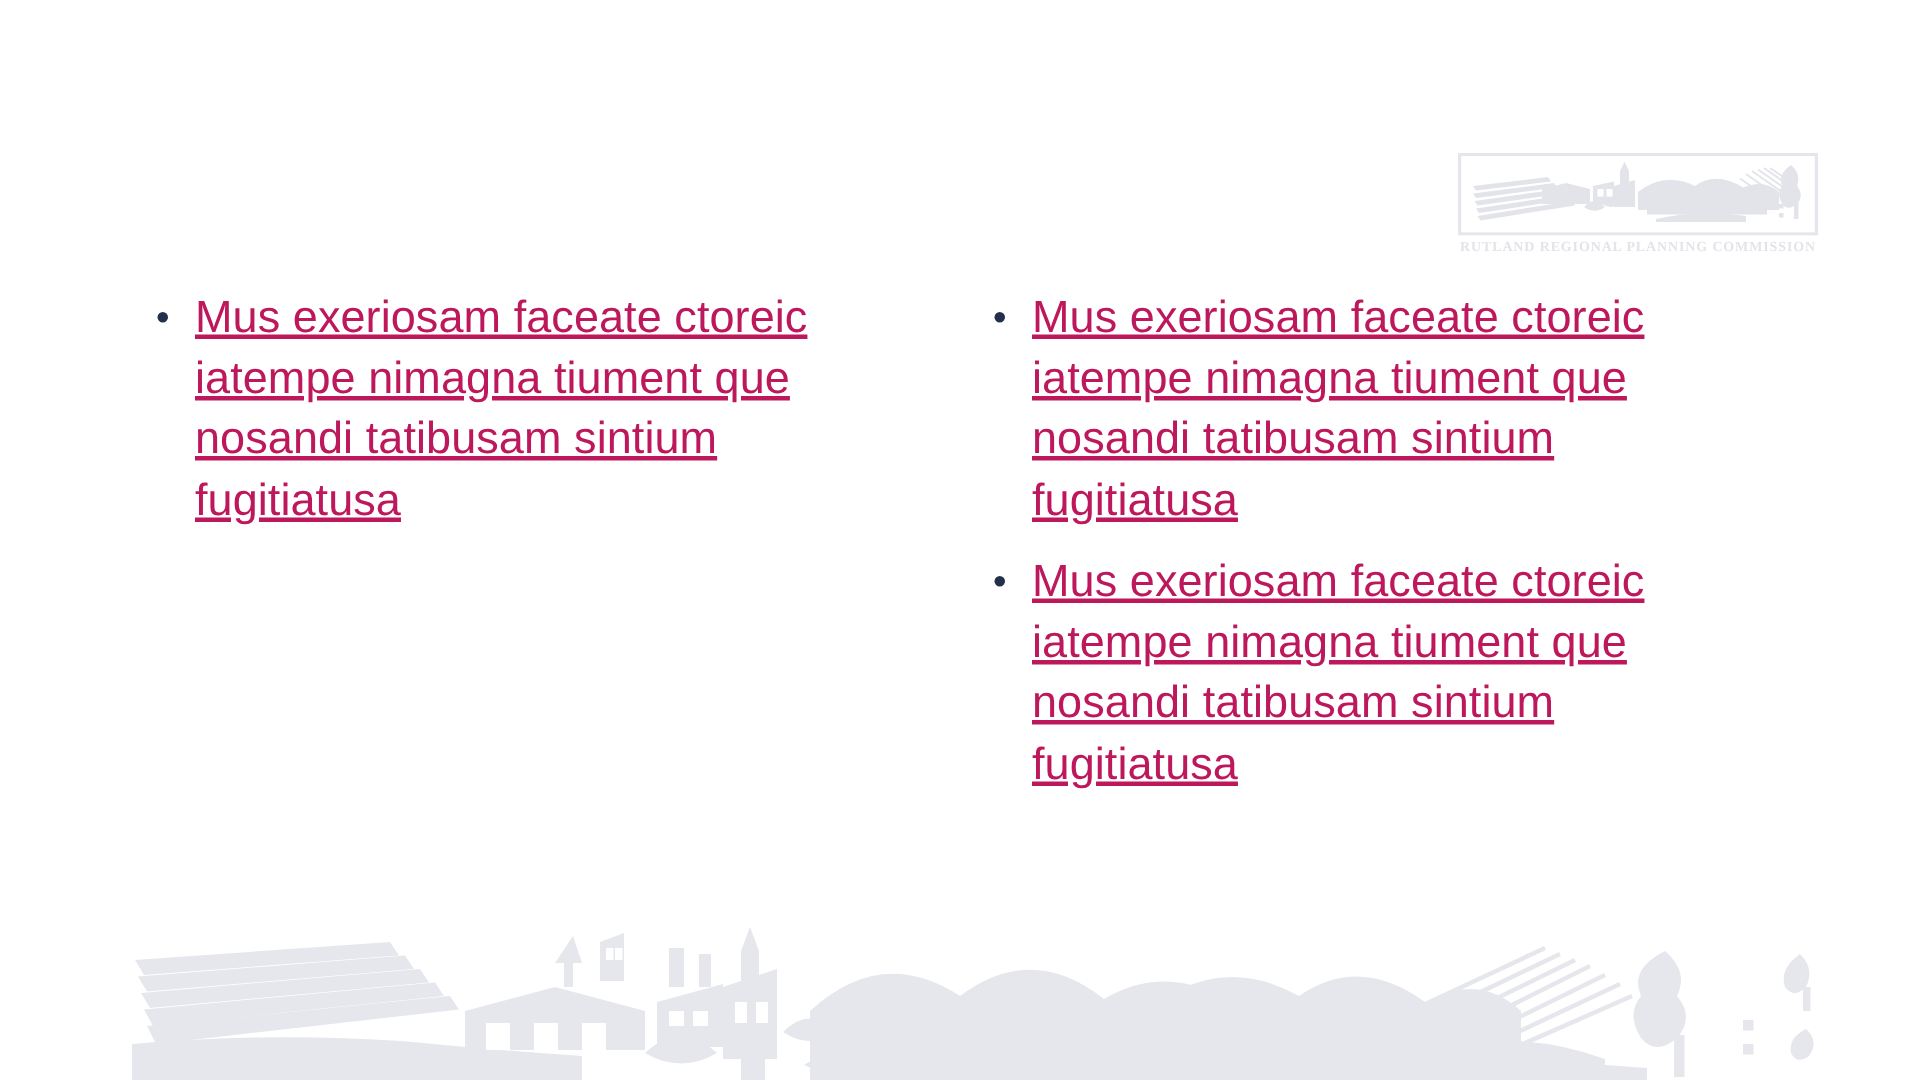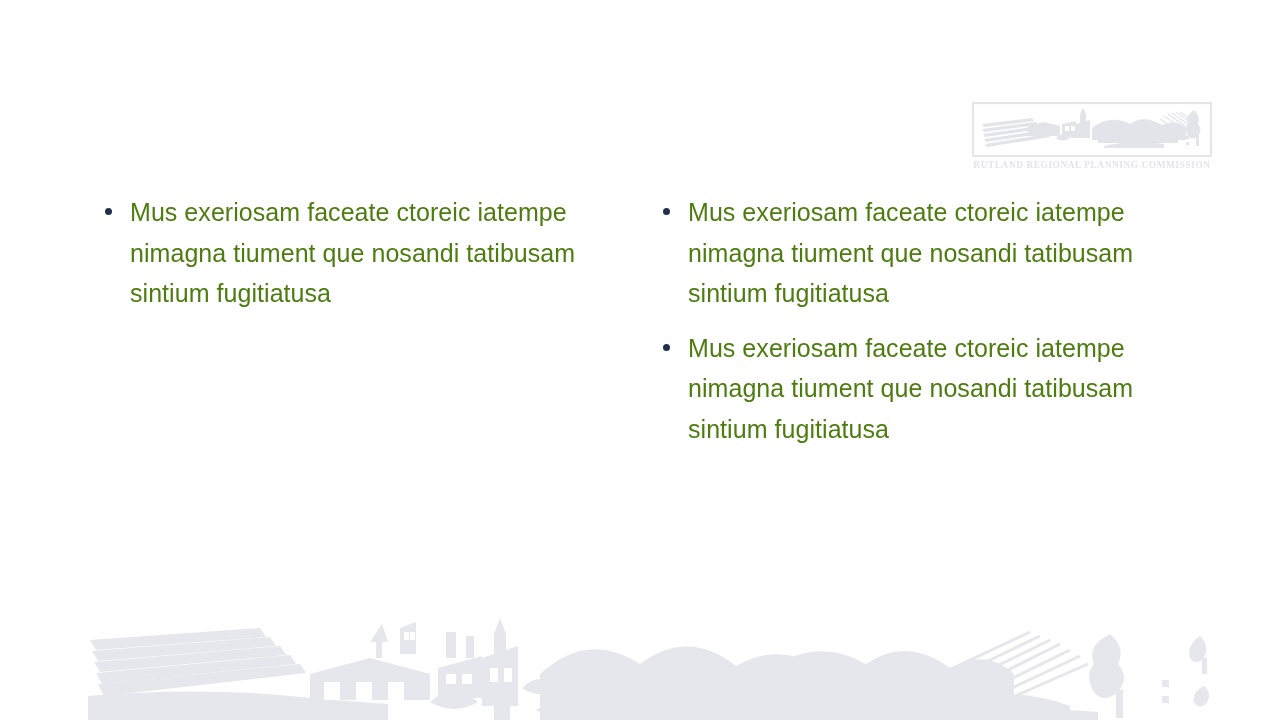--- a/index.html
+++ b/index.html
@@ -41,24 +41,25 @@
     top: 192px;
   }
   .col-left  { left: 100px; width: 520px; }
   .col-right { left: 658px; width: 520px; }
 
   .bullet-item {
     position: relative;
     display: block;
     padding-left: 30px;
     margin-bottom: 14px;
-    font-size: 25px;
+    font-size: 30px;
     line-height: 40.5px;
-    color: #4d7c0f;
+    color: #be185d;
     letter-spacing: 0.05px;
+    text-decoration: underline;
   }
   .bullet-item:last-child { margin-bottom: 0; }
   .bullet-dot {
     position: absolute;
     left: 5px;
     top: 16px;
     width: 7px;
     height: 7px;
     border-radius: 50%;
     background: #23304d;

